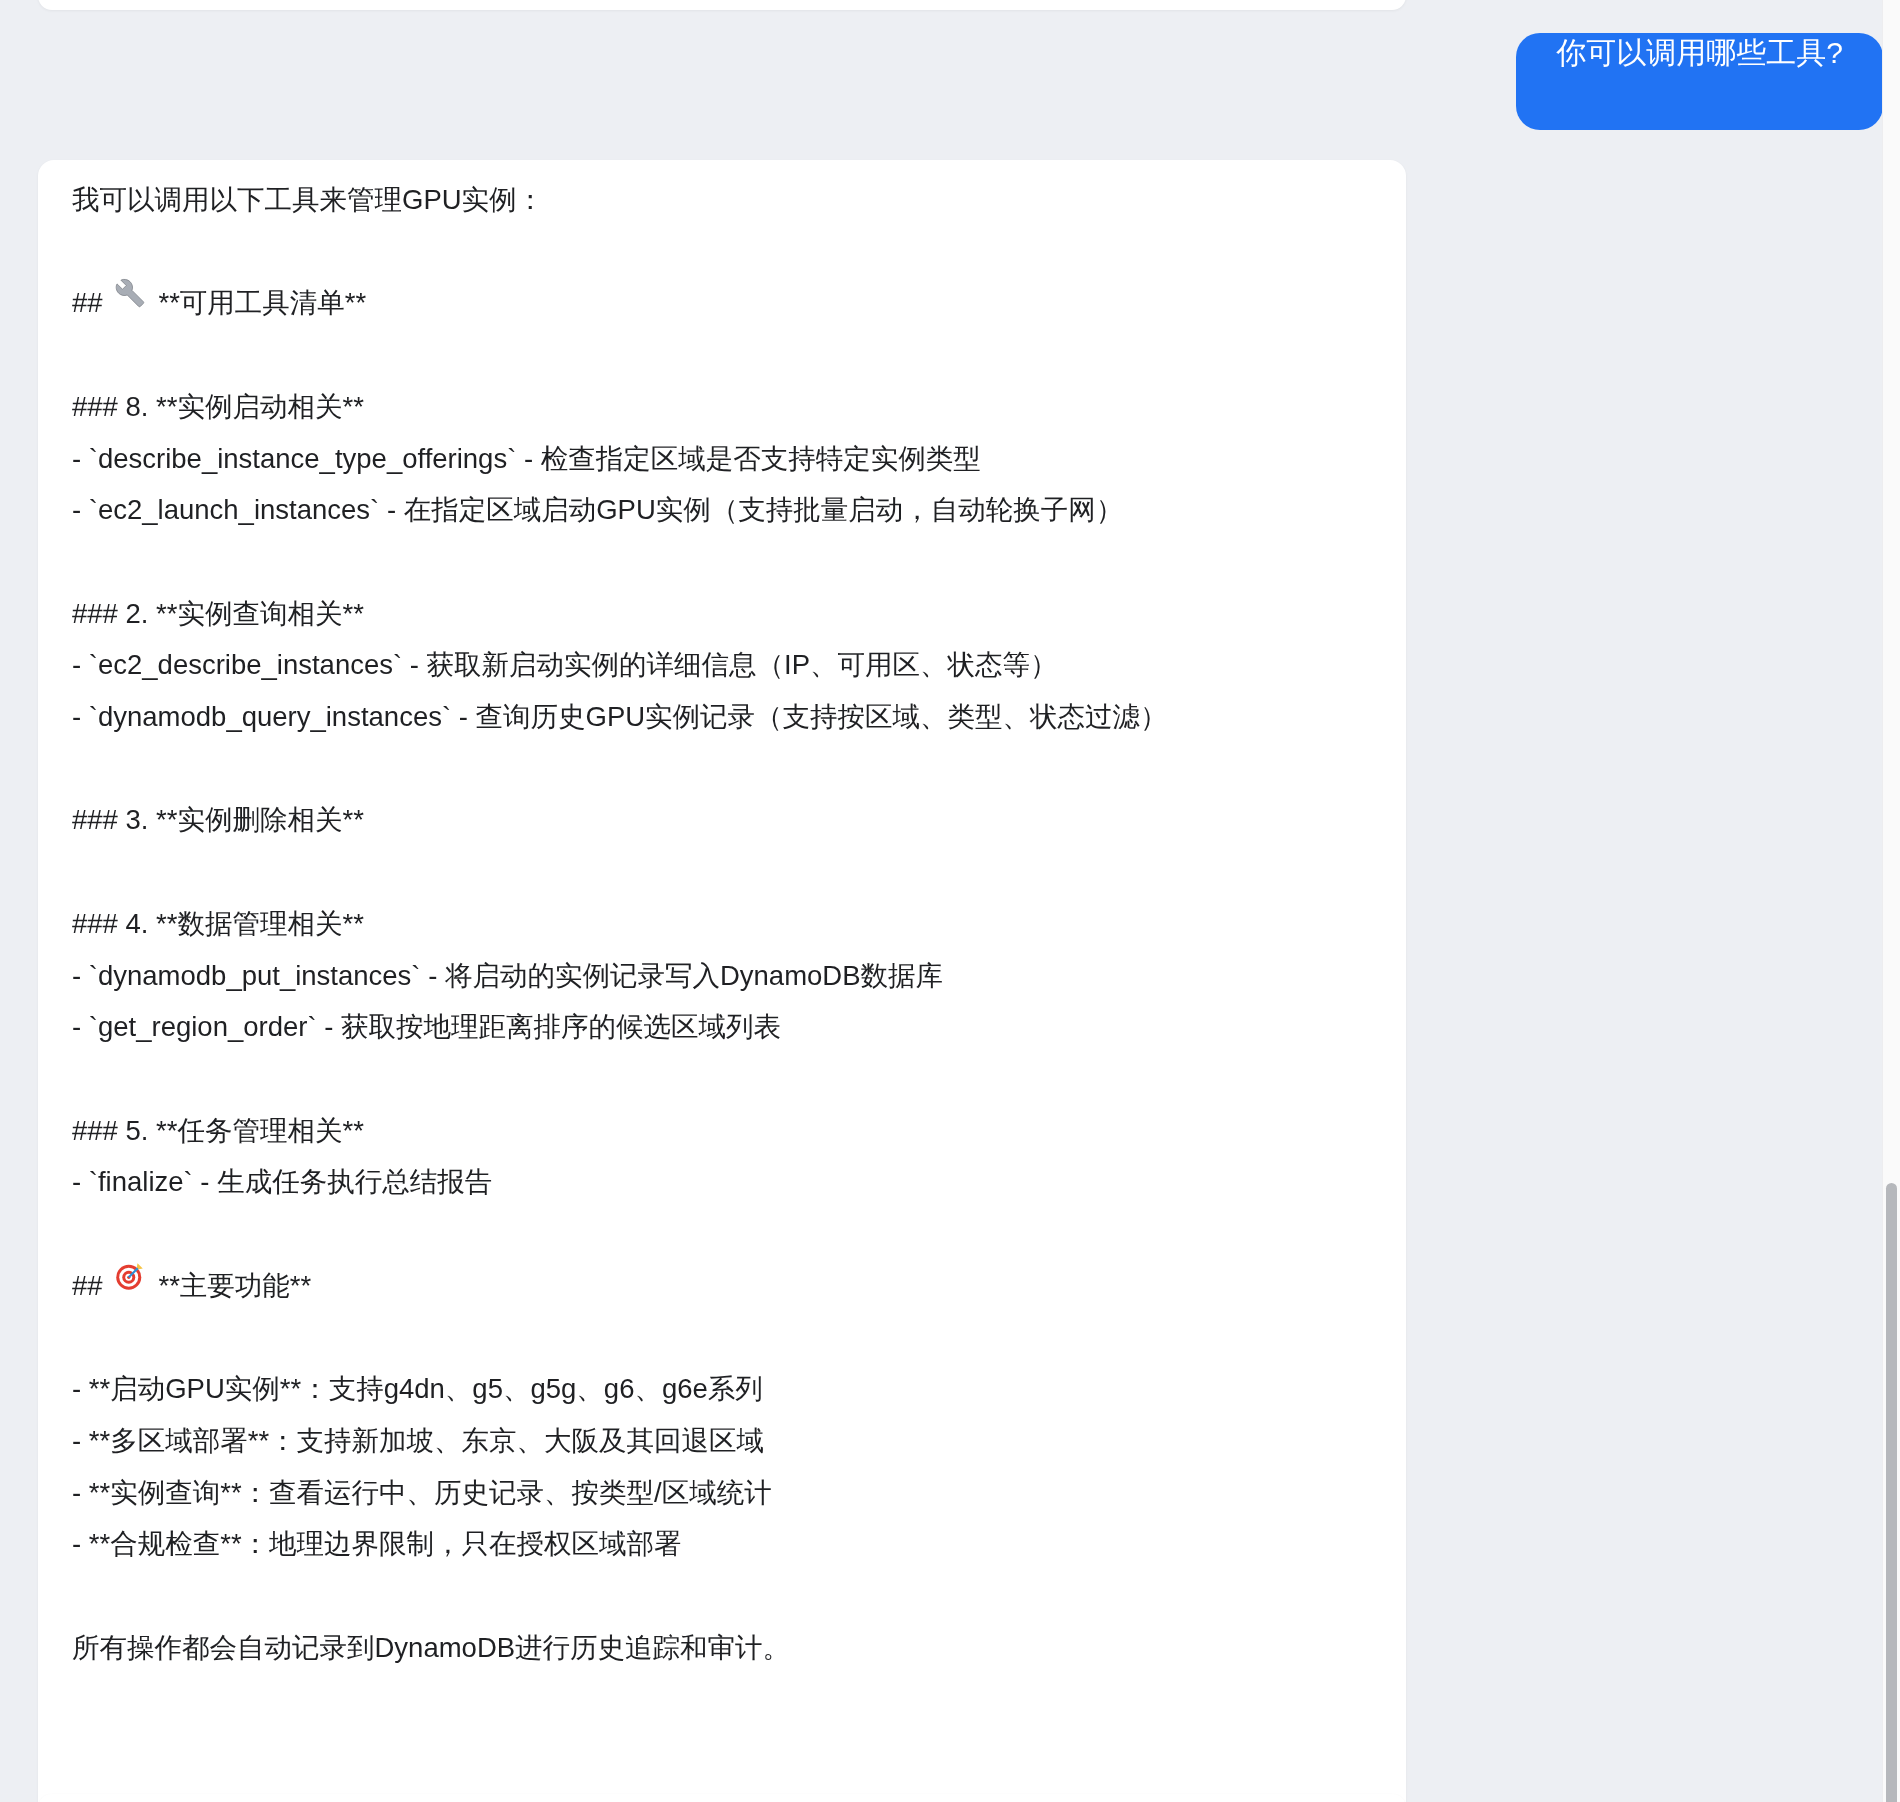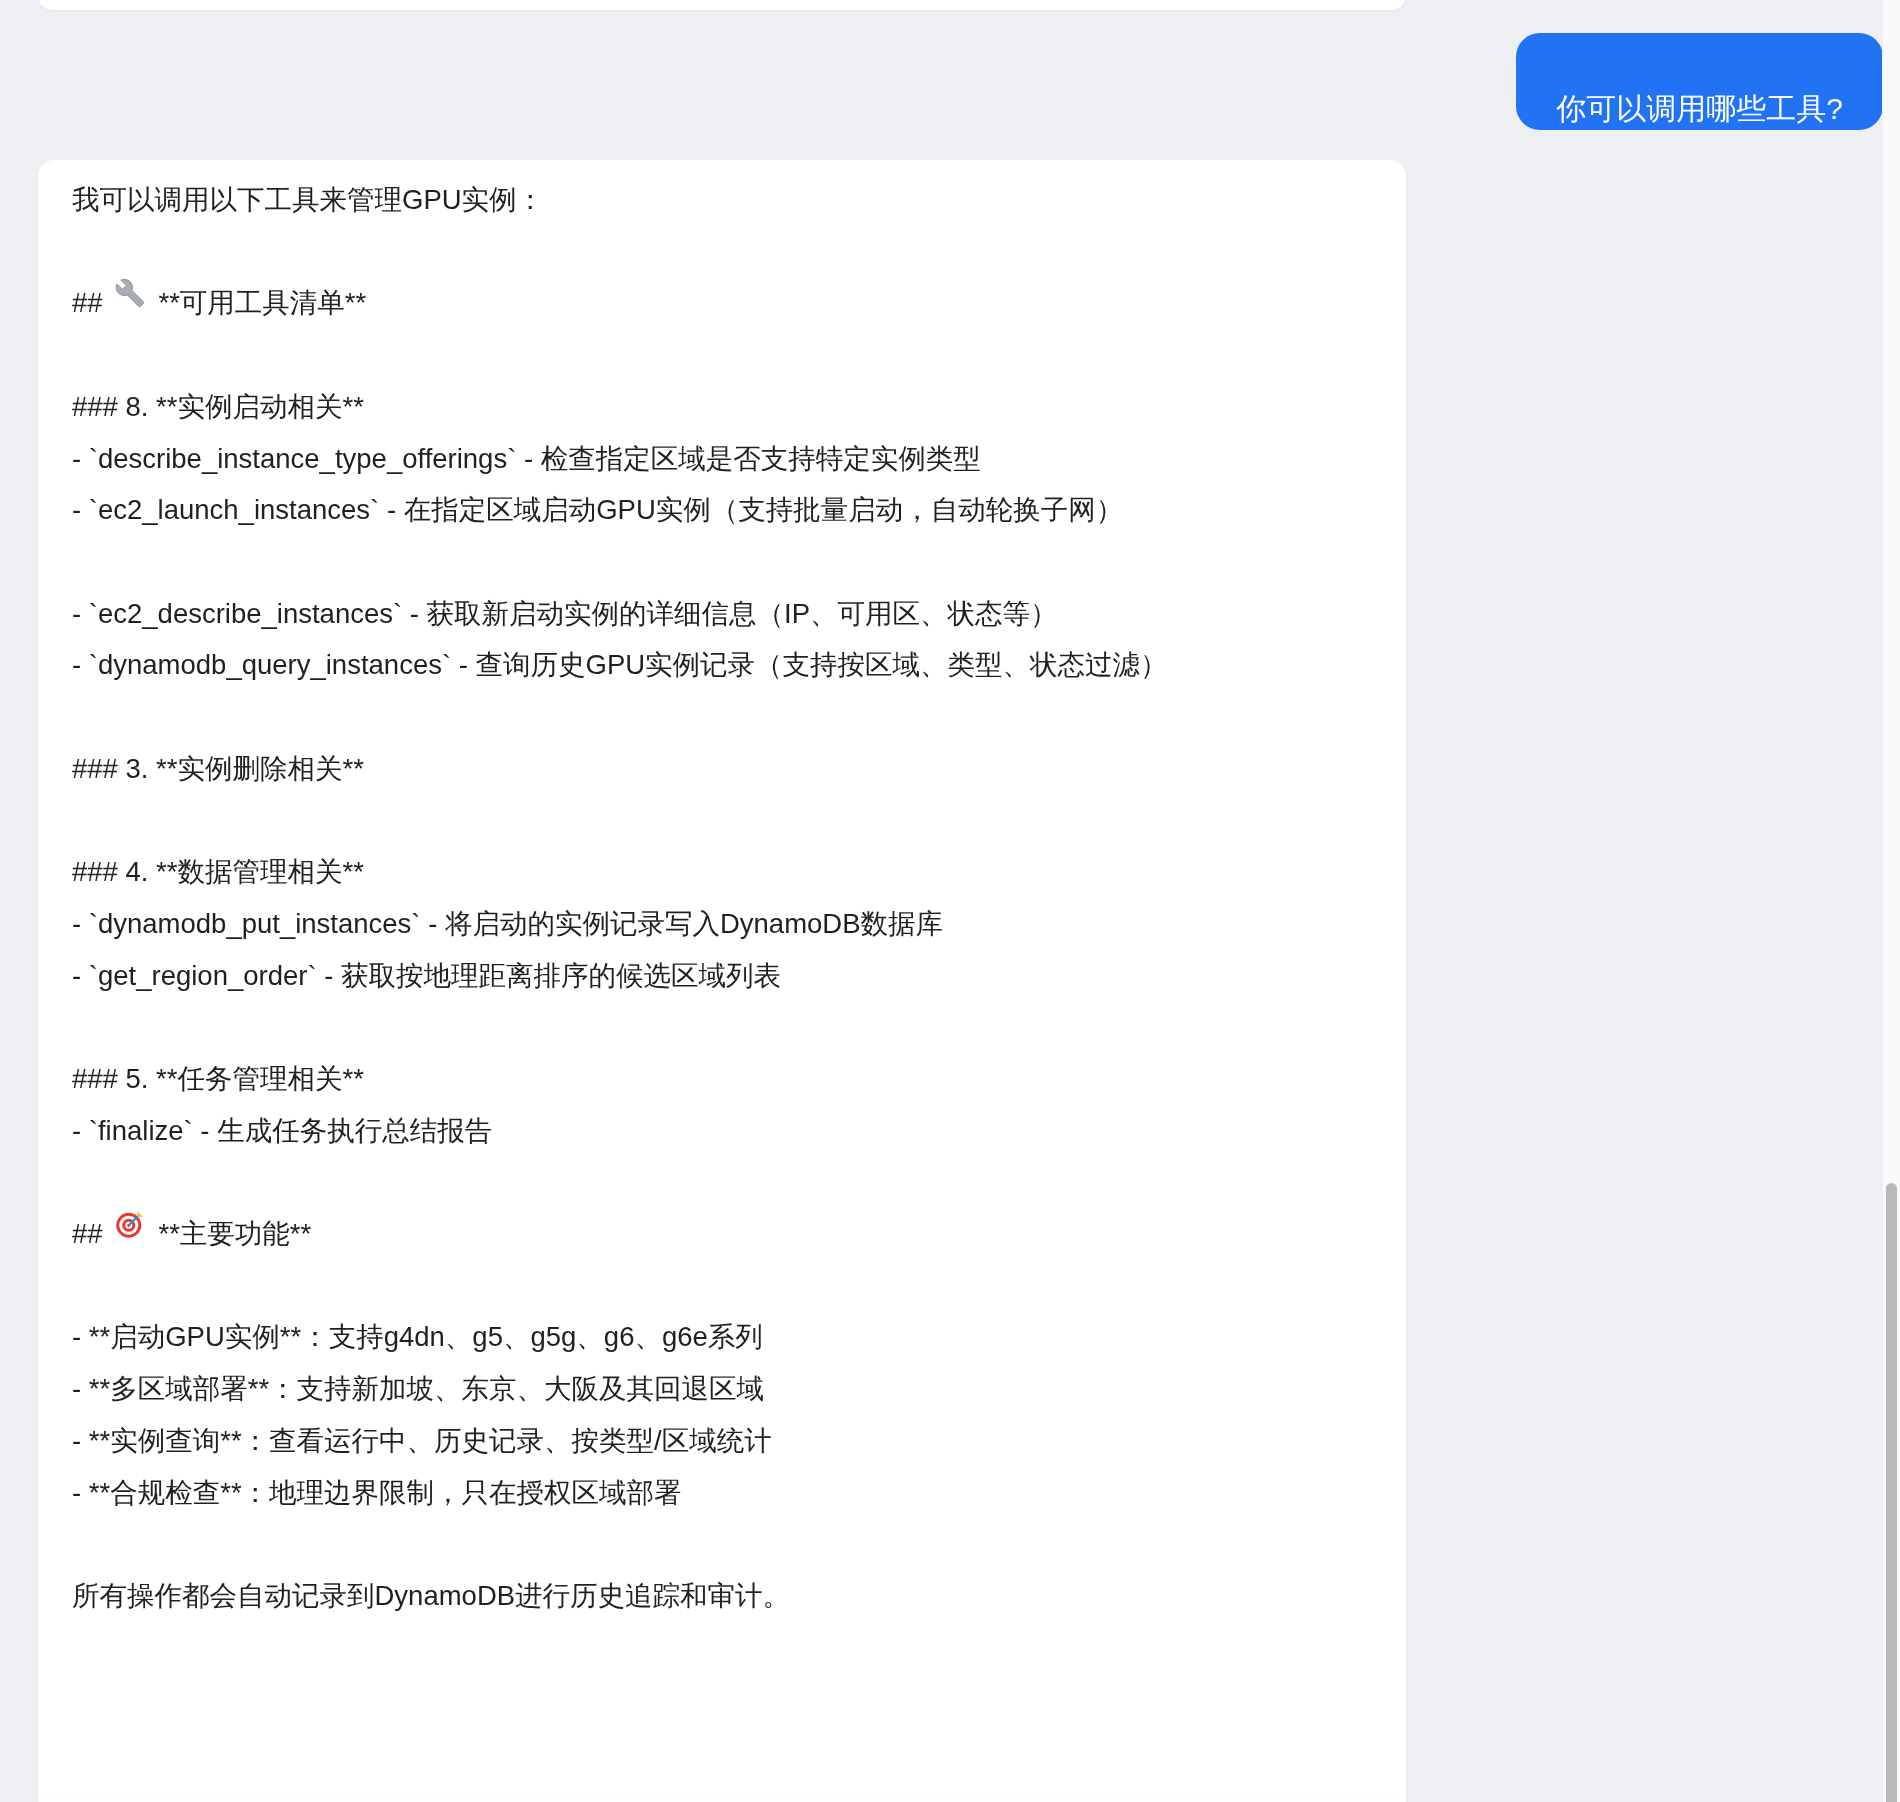--- a/index.html
+++ b/index.html
@@ -15,21 +15,21 @@
   }
   .prev-card{
     position:absolute;left:38px;top:-22px;width:1368px;height:32px;
     background:var(--card_background,#fff);
     border-radius:0 0 14px 14px;
     box-shadow:0 1px 3px rgba(0,0,0,.05);
   }
   .user-bubble{
     position:absolute;top:33px;right:17px;height:97px;
     padding:0 40px;
-    display:flex;align-items:flex-end;justify-content:center;
+    display:flex;align-items:flex-start;justify-content:center;
     background:var(--user_bubble,#2173f3);
     color:var(--user_bubble_text,#fff);
     font-size:30px;
     border-radius:24px;
     box-sizing:border-box;
   }
   .assistant-card{
     position:absolute;left:38px;top:160px;width:1368px;height:1661px;
     background:var(--card_background,#fff);
     border-radius:16px;
@@ -78,20 +78,21 @@
         <div class="msg-line">## <span class="inline-icon">
     <svg viewBox="0 0 24 24" width="30" height="30">
       <path fill="#a8adb5" stroke="#7c8087" stroke-width="0.6" d="M22.7 19l-9.1-9.1c.9-2.3.4-5-1.5-6.9-2-2-5-2.4-7.4-1.3L9 6 6 9 1.6 4.7C.4 7.1.9 10.1 2.9 12.1c1.9 1.9 4.6 2.4 6.9 1.5l9.1 9.1c.4.4 1 .4 1.4 0l2.3-2.3c.5-.4.5-1.1.1-1.4z"></path>
     </svg>
   </span> **可用工具清单**</div>
         <div class="msg-line">&nbsp;</div>
         <div class="msg-line">### 8. **实例启动相关**</div>
         <div class="msg-line">- `describe_instance_type_offerings` - 检查指定区域是否支持特定实例类型</div>
         <div class="msg-line">- `ec2_launch_instances` - 在指定区域启动GPU实例（支持批量启动，自动轮换子网）</div>
         <div class="msg-line">&nbsp;</div>
+        <div class="msg-line">### 2. **实例查询相关**</div>
         <div class="msg-line">- `ec2_describe_instances` - 获取新启动实例的详细信息（IP、可用区、状态等）</div>
         <div class="msg-line">- `dynamodb_query_instances` - 查询历史GPU实例记录（支持按区域、类型、状态过滤）</div>
         <div class="msg-line">&nbsp;</div>
         <div class="msg-line">### 3. **实例删除相关**</div>
         <div class="msg-line">&nbsp;</div>
         <div class="msg-line">### 4. **数据管理相关**</div>
         <div class="msg-line">- `dynamodb_put_instances` - 将启动的实例记录写入DynamoDB数据库</div>
         <div class="msg-line">- `get_region_order` - 获取按地理距离排序的候选区域列表</div>
         <div class="msg-line">&nbsp;</div>
         <div class="msg-line">### 5. **任务管理相关**</div>

